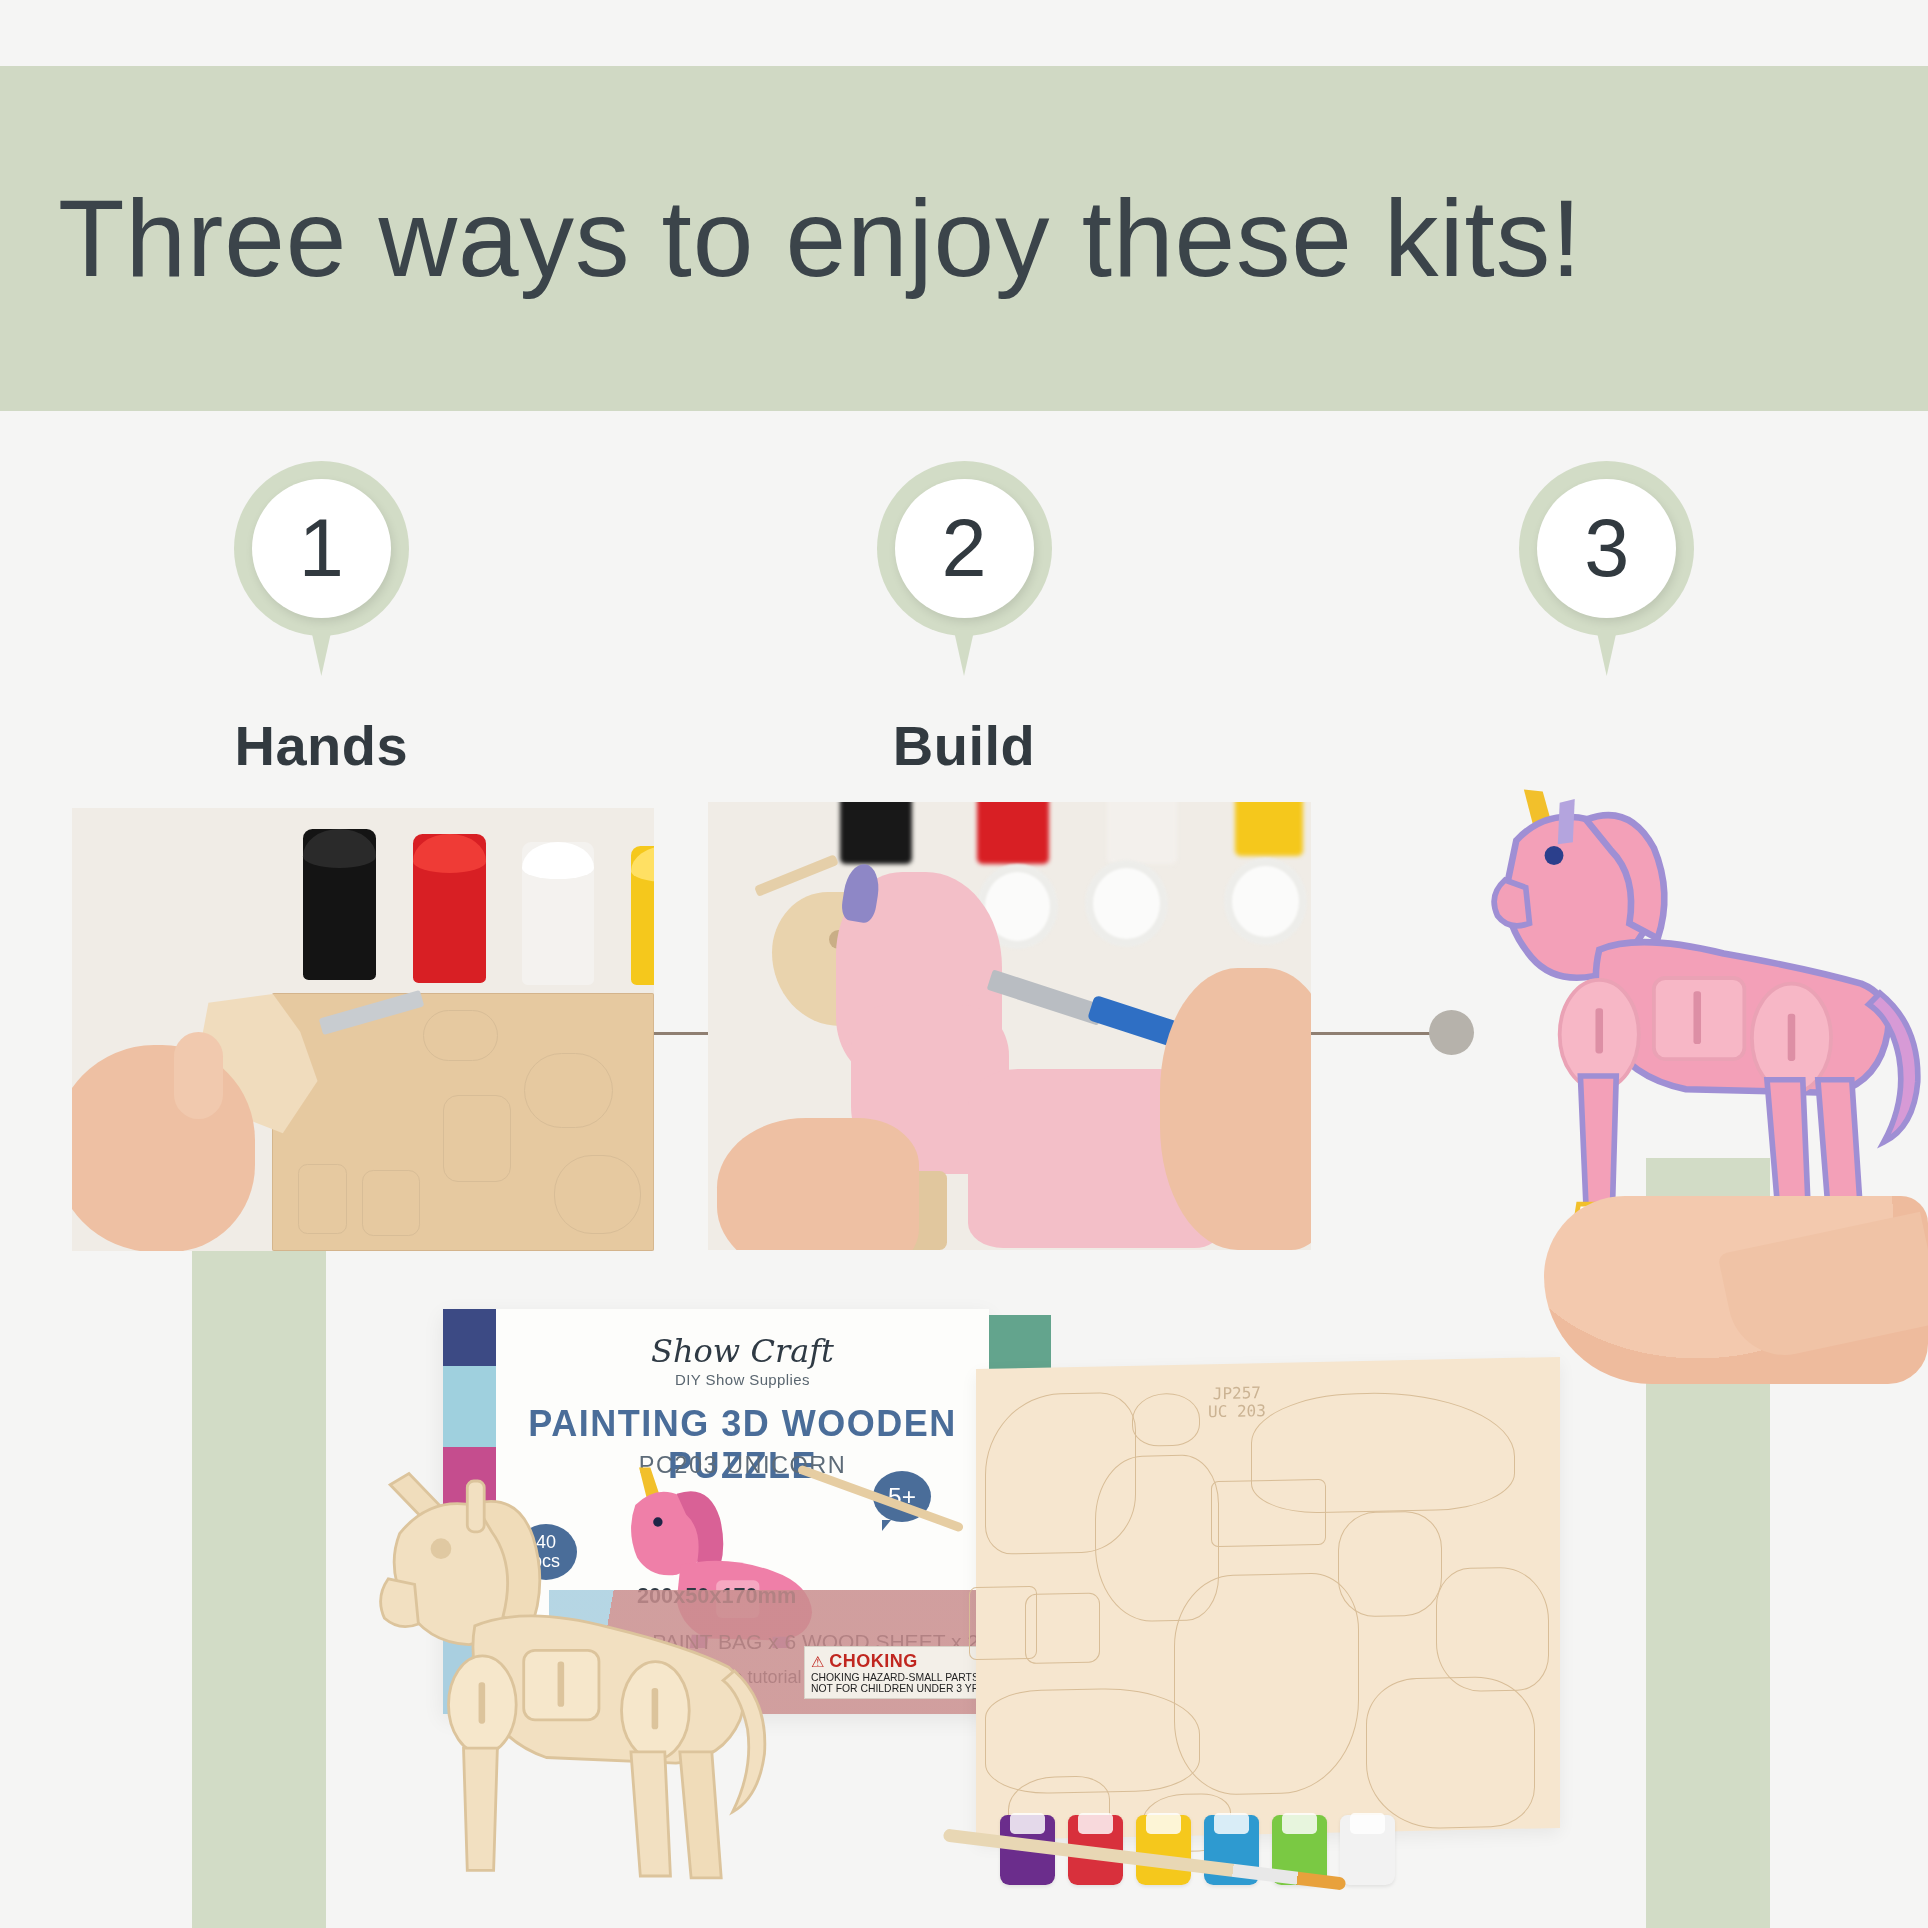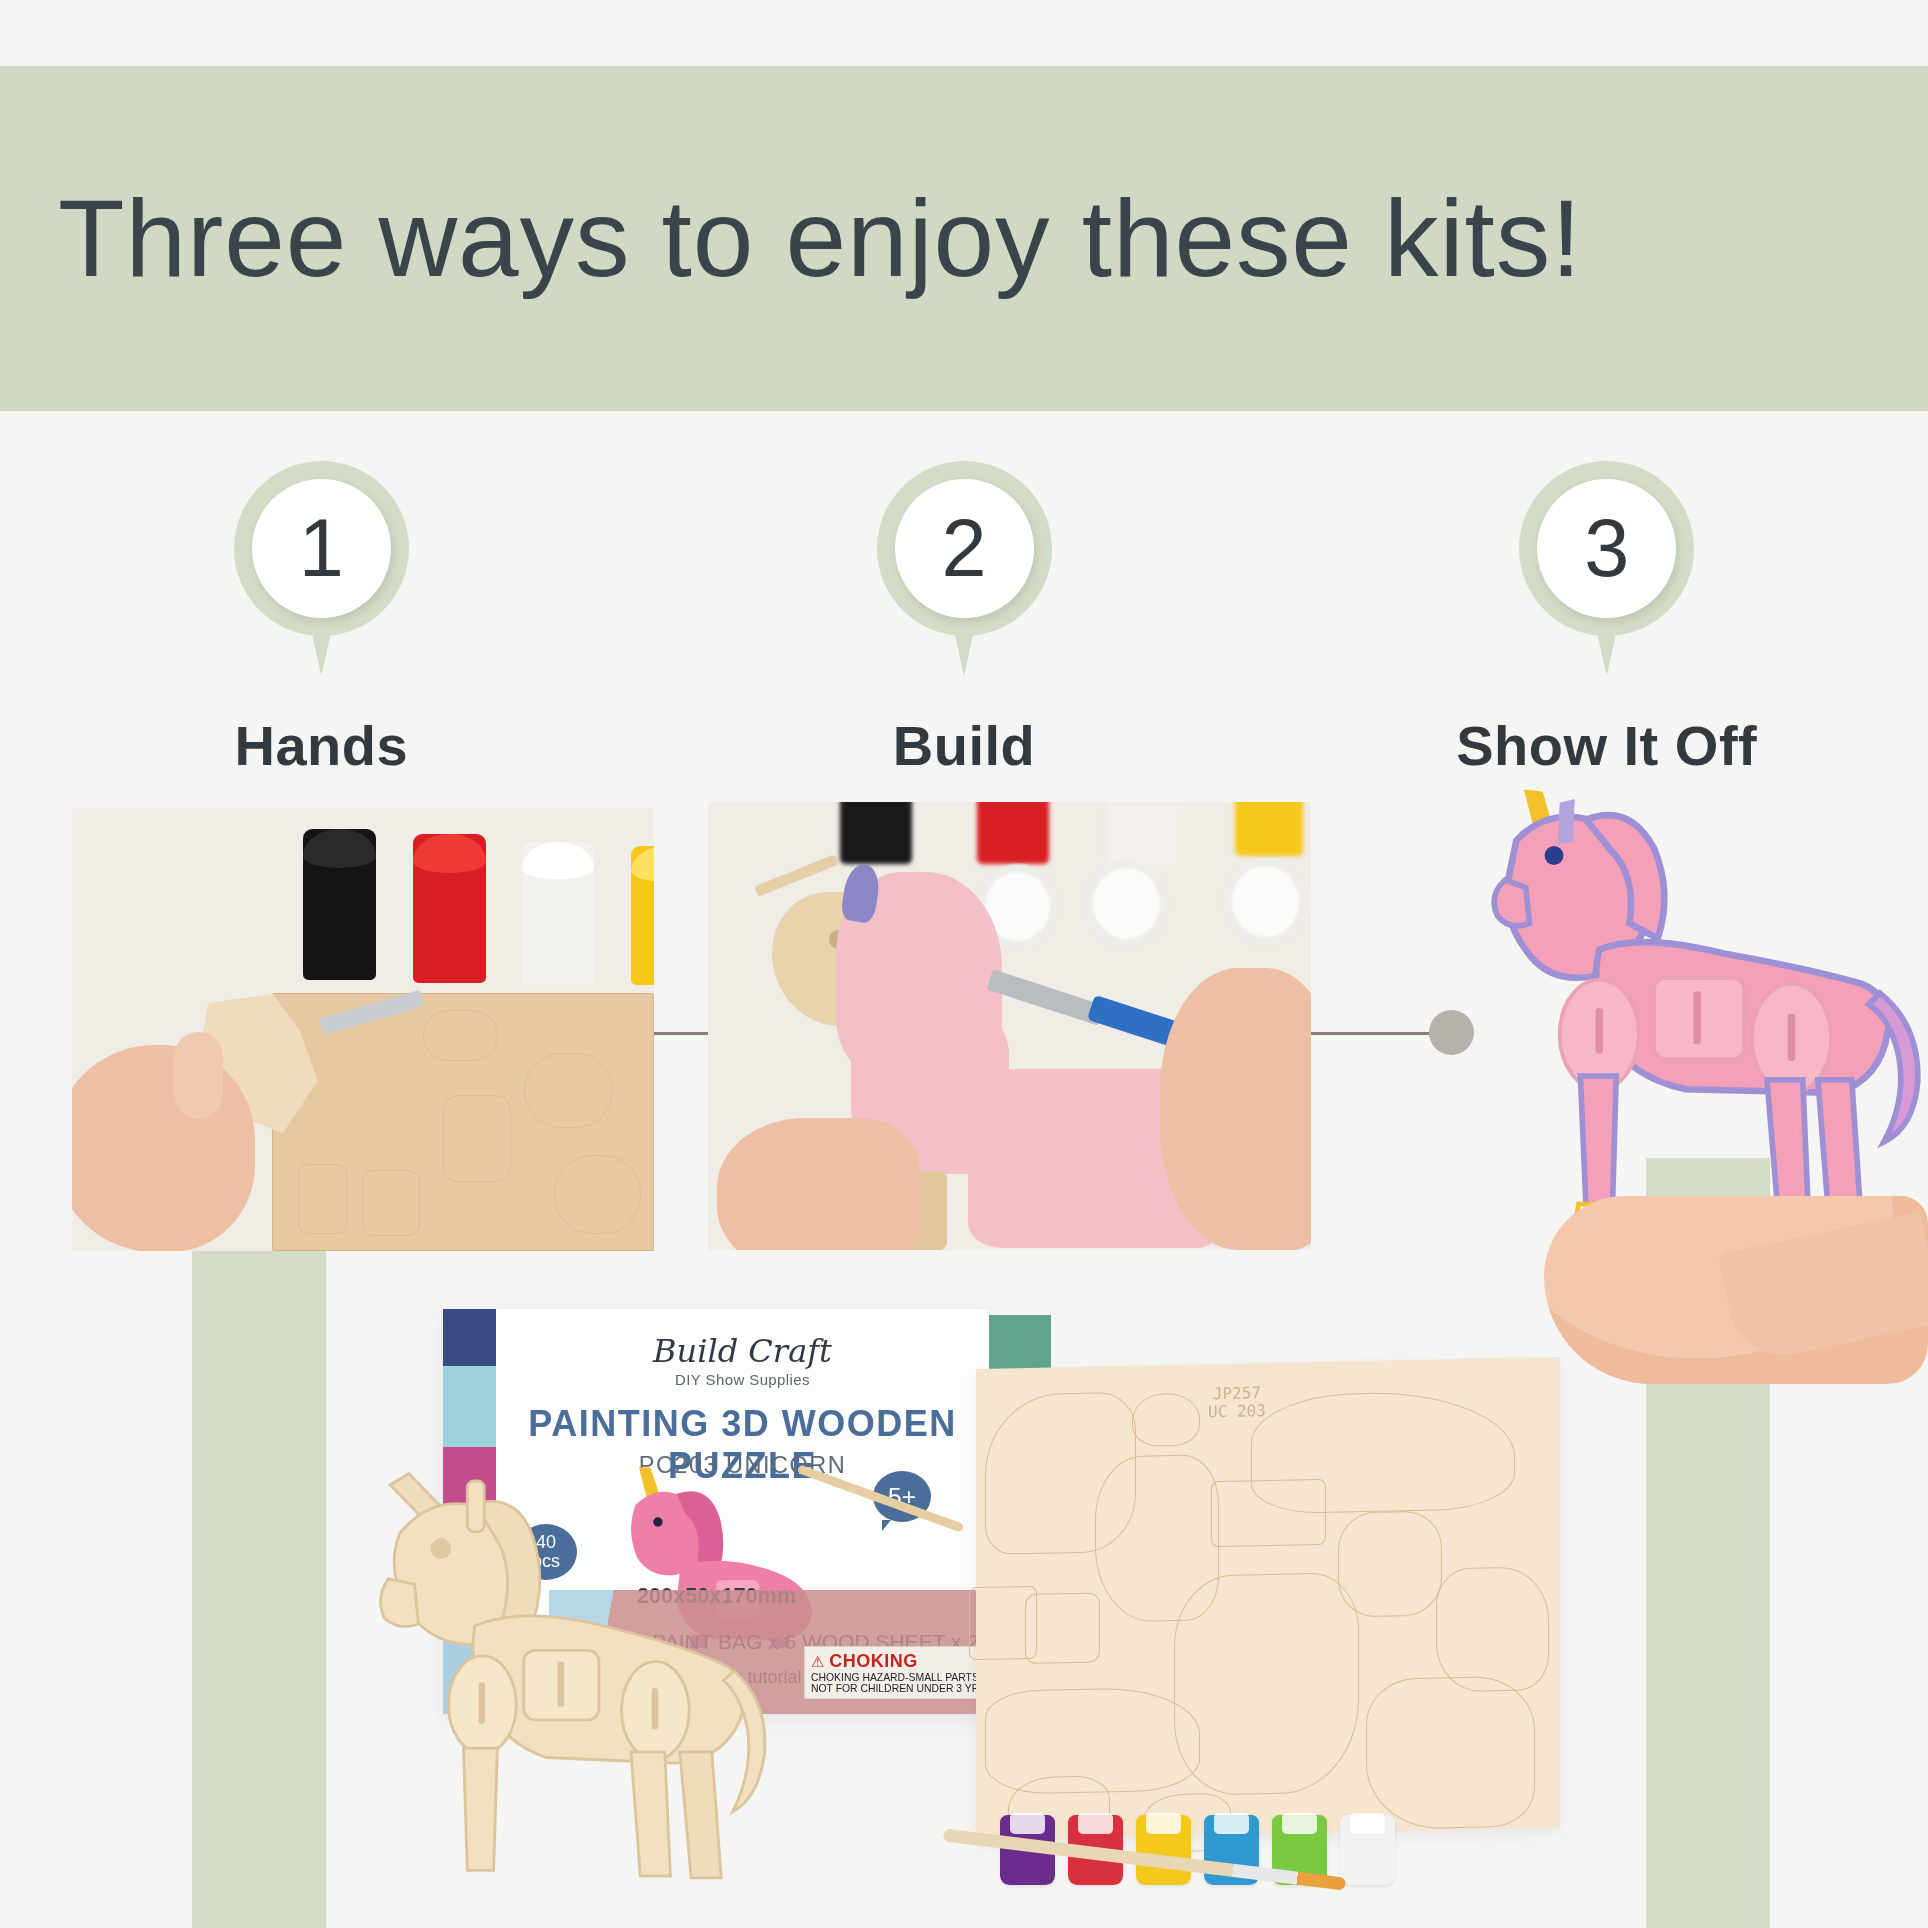--- a/index.html
+++ b/index.html
@@ -288,21 +288,20 @@
     <div class="pin">
       <div class="pin-inner">2</div>
     </div>
     <div class="step-label">Build</div>
   </div>
 
   <div class="step-col">
     <div class="pin">
       <div class="pin-inner">3</div>
     </div>
-    <div class="step-label">Show It Off</div>
   </div>
 </div>
 
 <div class="connector conn-line" style="left:653px; top:1032px; width:56px;"></div>
 <div class="connector conn-line" style="left:1311px; top:1032px; width:124px;"></div>
 <div class="connector conn-dot" style="left:1429px; top:1010px;"></div>
 
 <div class="photo photo1">
   <div class="pbg"></div>
 
@@ -414,21 +413,21 @@
   <div class="box-right-edge"></div>
 
   <div class="box-spine">
     <div class="spine-navy"></div>
     <div class="spine-blue"></div>
     <div class="spine-pink"></div>
     <div class="spine-lblue"></div>
   </div>
 
   <div class="box-face">
-    <div class="brand-name">Build Craft</div>
+    <div class="brand-name">Show Craft</div>
     <div class="brand-sub">DIY Show Supplies</div>
     <div class="box-title">PAINTING 3D WOODEN PUZZLE</div>
     <div class="box-sku">PC203  UNICORN</div>
 
     <div class="badge-5">
       <span>5+</span>
     </div>
 
     <div class="badge-30">
       <span>40</span>

